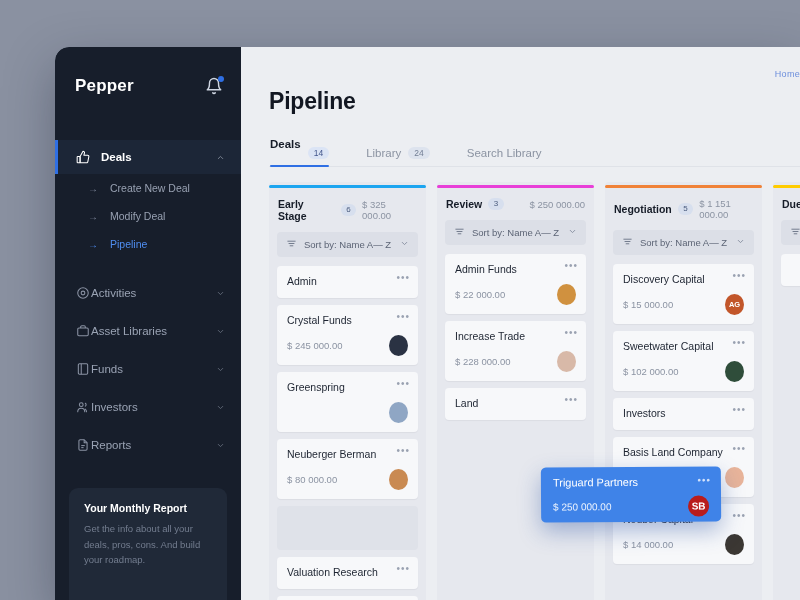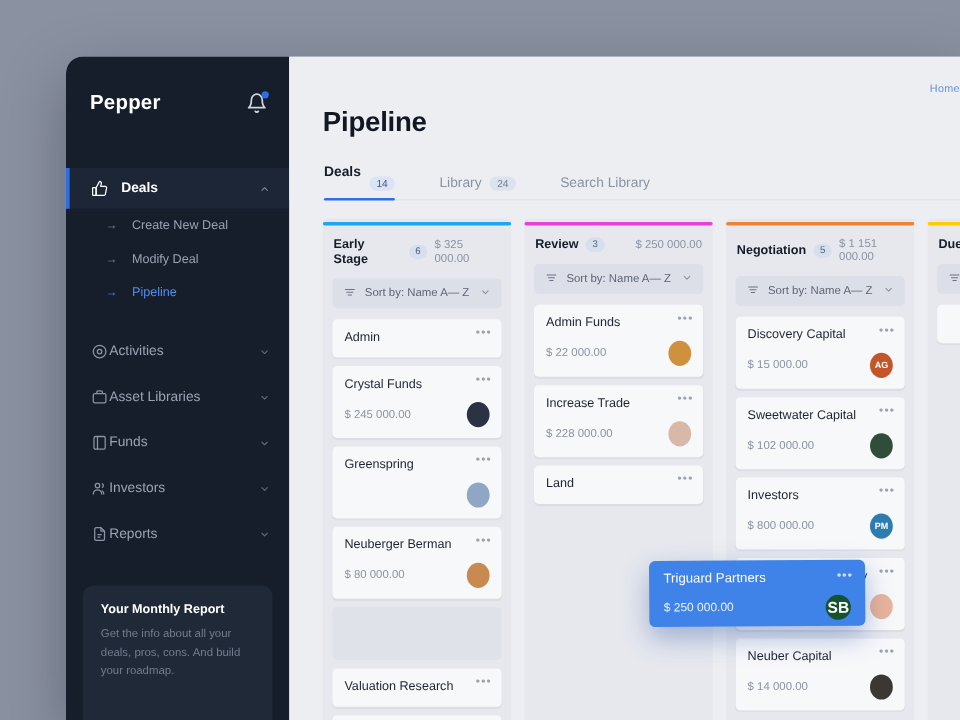--- a/index.html
+++ b/index.html
@@ -209,21 +209,21 @@
     box-shadow: 0 9px 22px rgba(40,80,160,.38);
     z-index: 50;
     transform: rotate(-0.4deg);
   }
   .drag-card .dots { position: absolute; right: 10px; top: 8px; color: #d2e2fb; font-size: 10px; letter-spacing: 1px; }
   .drag-name { font-size: 11px; color: #fff; font-weight: normal; }
   .drag-foot { display: flex; align-items: center; margin-top: 8px; }
   .drag-amt { font-size: 10px; color: #eaf2fe; }
   .drag-av {
     margin-left: auto; width: 21px; height: 21px; border-radius: 50%;
-    background: #14532d; color: #fff; font-size: 13px; font-weight: bold;
+    background: #b91c1c; color: #fff; font-size: 10px; font-weight: bold;
     display: flex; align-items: center; justify-content: center;
   }
 </style>
 </head>
 <body>
 
 <div id="root">
   <div class="app-window">
 
     <aside class="sidebar">
@@ -490,24 +490,20 @@
                 <span class="dots">•••</span>
                 <div class="card-name">Sweetwater Capital</div>
                 <div class="card-foot">
                   <span class="card-amt">$ 102 000.00</span>
                   <span class="avatar" style="background:#2f4d3a;"></span>
                 </div>
               </div>
               <div class="card">
                 <span class="dots">•••</span>
                 <div class="card-name">Investors</div>
-                <div class="card-foot">
-                  <span class="card-amt">$ 800 000.00</span>
-                  <span class="avatar" style="background:#2e7bb0;">PM</span>
-                </div>
               </div>
               <div class="card">
                 <span class="dots">•••</span>
                 <div class="card-name">Basis Land Company</div>
                 <div class="card-foot">
                   <span class="card-amt">$ 240 000.00</span>
                   <span class="avatar" style="background:#e8b49a;"></span>
                 </div>
               </div>
               <div class="card">

